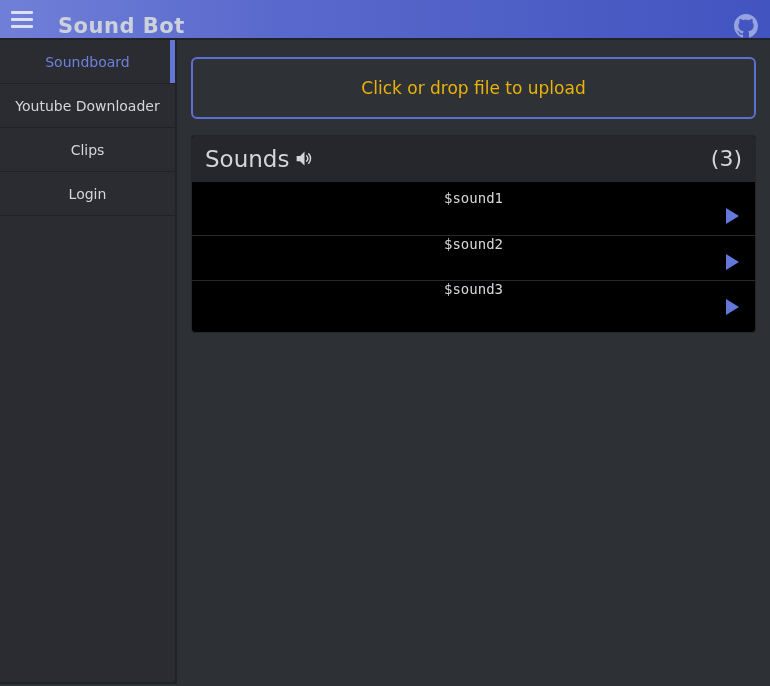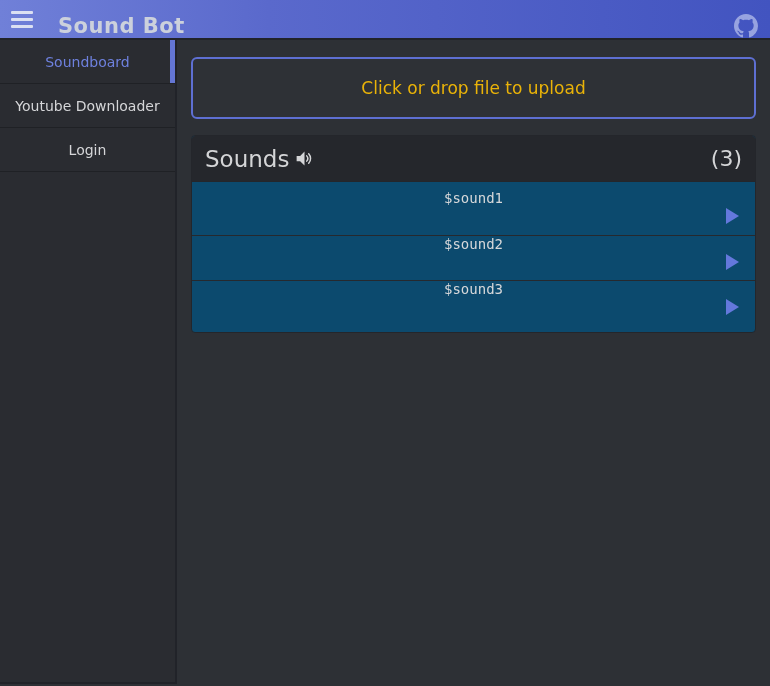--- a/index.html
+++ b/index.html
@@ -78,21 +78,21 @@
     color: #eab308;
     font-size: 17px;
     cursor: pointer;
     margin-bottom: 16px;
   }
 
   .panel {
     border: 1px solid #24262b;
     border-radius: 4px;
     overflow: hidden;
-    background: #0c4a6e;
+    background: #000000;
   }
   .panel-header {
     height: 46px;
     background: #25272c;
     border-bottom: 1px solid #24262b;
     display: flex; align-items: center;
     padding: 0 13px;
   }
   .panel-title {
     font-size: 23px;
@@ -150,20 +150,23 @@
 
 <div class="layout">
 
   <nav class="sidebar">
     <div class="nav-item active">
       <span>Soundboard</span>
       <span class="active-bar"></span>
     </div>
     <div class="nav-item">
       <span>Youtube Downloader</span>
+    </div>
+    <div class="nav-item">
+      <span>Clips</span>
     </div>
     <div class="nav-item">
       <span>Login</span>
     </div>
   </nav>
 
   <main class="main-content">
 
     <div class="upload">
       <span>Click or drop file to upload</span>

